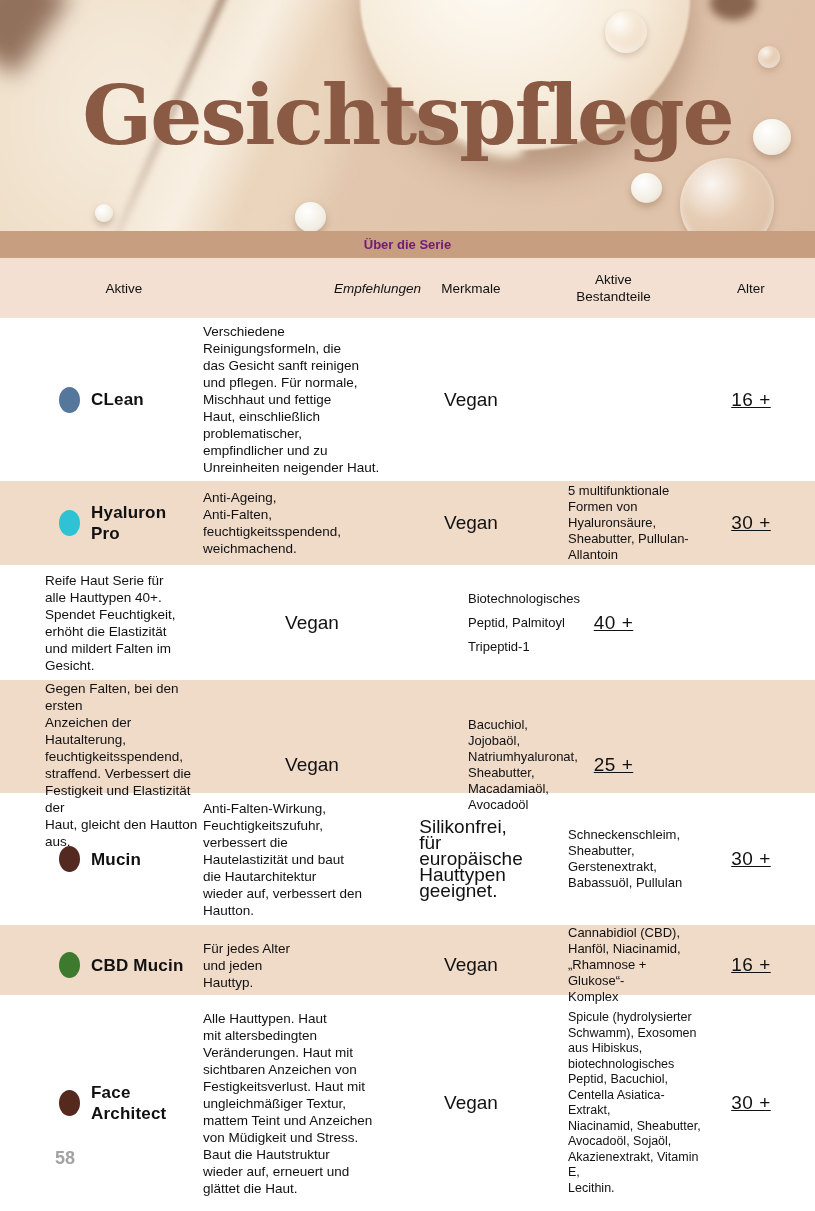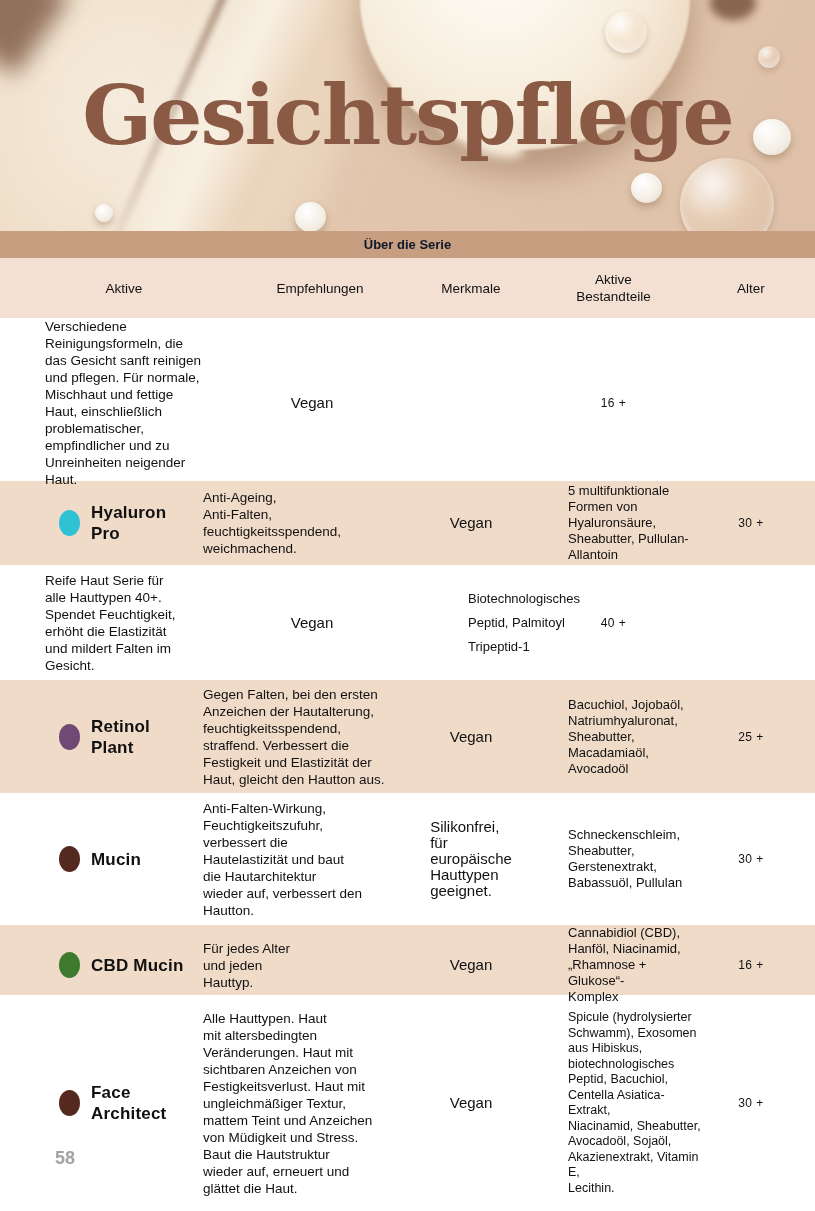--- a/index.html
+++ b/index.html
@@ -45,43 +45,43 @@
   .w4{left:95px;top:204px;width:18px;height:18px;}
   .dark-top{left:710px;top:-14px;width:46px;height:34px;background:#6b4630;border-radius:50%;
     filter:blur(4px);opacity:.75;}
   .hero-title{
     position:absolute;left:0;right:0;top:74px;margin:0;text-align:center;
     font-family:"DejaVu Serif","Liberation Serif",serif;
     font-weight:700;font-size:82px;line-height:1;letter-spacing:-2px;color:#8a5a45;
   }
   
   .band{height:27px;display:flex;align-items:center;justify-content:center;
-    font-size:13px;font-weight:600;color:#0f172a;}
+    font-size:13px;font-weight:600;color:#701a75;}
   
   .grid{display:grid;grid-template-columns:158px 218px 100px 185px 90px;
     padding-left:45px;padding-right:19px;box-sizing:border-box;width:815px;}
   .thead{height:60px;align-items:center;}
   .th{font-size:13.5px;line-height:17px;text-align:center;white-space:pre-line;}
   .th-serie{text-align:center;}
-  .th-emp{text-align:center;padding-left:16px;}
+  .th-emp{text-align:right;padding-left:16px;font-style:italic;}
   .trow{align-items:center;}
   .trow.shaded{background:#f0dac8;}
   .cell{display:flex;align-items:center;box-sizing:border-box;height:100%;}
   .cell-serie{padding-left:14px;gap:11px;}
   .dot{flex:0 0 auto;width:21px;height:26px;border-radius:50%;}
   .serie-name{font-size:17px;font-weight:700;line-height:21px;white-space:pre-line;letter-spacing:.2px;}
   .cell-emp span{font-size:13.5px;line-height:17px;white-space:pre-line;}
   .cell-merk{justify-content:center;text-align:left;}
-  .cell-merk span{font-size:15px;line-height:16px;white-space:pre-line;}
+  .cell-merk span{font-size:19px;line-height:16px;white-space:pre-line;}
   .cell-akt{padding-left:9px;}
   .cell-akt span{font-size:13px;line-height:16px;white-space:pre-line;margin-left:38px;}
   .row-3 .cell-akt span{line-height:24px;}
   .row-7 .cell-akt span{font-size:12.5px;line-height:15.5px;}
   .cell-alter{justify-content:center;}
-  .cell-alter span{font-size:12px;font-weight:500;letter-spacing:.5px;}
+  .cell-alter span{font-size:19px;font-weight:500;letter-spacing:.5px;text-decoration:underline;}
   
   .page-number{position:absolute;left:55px;top:1148px;font-size:18px;font-weight:700;color:#a3a3a3;}
 </style>
 </head>
 <body>
 
 <div class="page">
 
   <div class="hero">
     <div class="shape smear-left"></div>
@@ -109,20 +109,24 @@
   <div class="grid thead" style="background-color: rgb(243, 224, 211);">
     <div class="th th-serie">Aktive</div>
     <div class="th th-emp">Empfehlungen</div>
     <div class="th">Merkmale</div>
     <div class="th">Aktive
 Bestandteile</div>
     <div class="th">Alter</div>
   </div>
 
   <div class="grid trow row-1" style="height:163px">
+    <div class="cell cell-serie">
+      <span class="dot" style="background-color: rgb(84, 119, 155);"></span>
+      <span class="serie-name">CLean</span>
+    </div>
     <div class="cell cell-emp">
         <span>Verschiedene
 Reinigungsformeln, die
 das Gesicht sanft reinigen
 und pflegen. Für normale,
 Mischhaut und fettige
 Haut, einschließlich
 problematischer,
 empfindlicher und zu
 Unreinheiten neigender Haut.</span>
@@ -181,25 +185,20 @@
         <span>Biotechnologisches
 Peptid, Palmitoyl
 Tripeptid-1</span>
       </div>
     <div class="cell cell-alter">
         <span>40 +</span>
       </div>
   </div>
 
   <div class="grid trow shaded row-4" style="height:113px">
-    <div class="cell cell-serie">
-      <span class="dot" style="background-color: rgb(111, 74, 116);"></span>
-      <span class="serie-name">Retinol
-Plant</span>
-    </div>
     <div class="cell cell-emp">
         <span>Gegen Falten, bei den ersten
 Anzeichen der Hautalterung,
 feuchtigkeitsspendend,
 straffend. Verbessert die
 Festigkeit und Elastizität der
 Haut, gleicht den Hautton aus.</span>
       </div>
     <div class="cell cell-merk">
         <span>Vegan</span>

